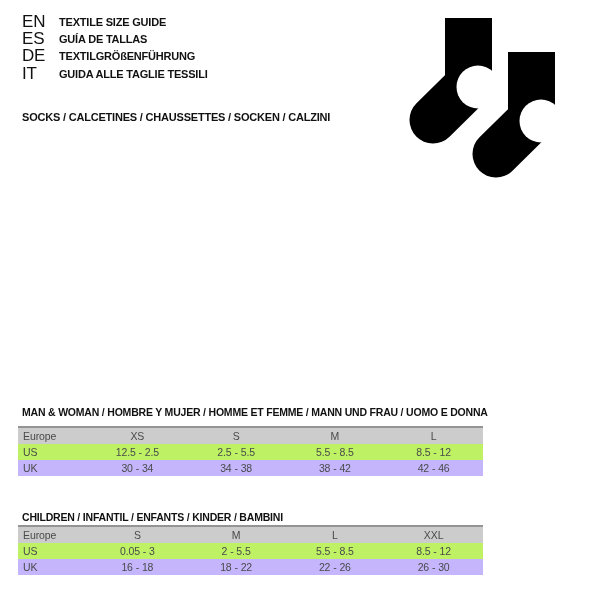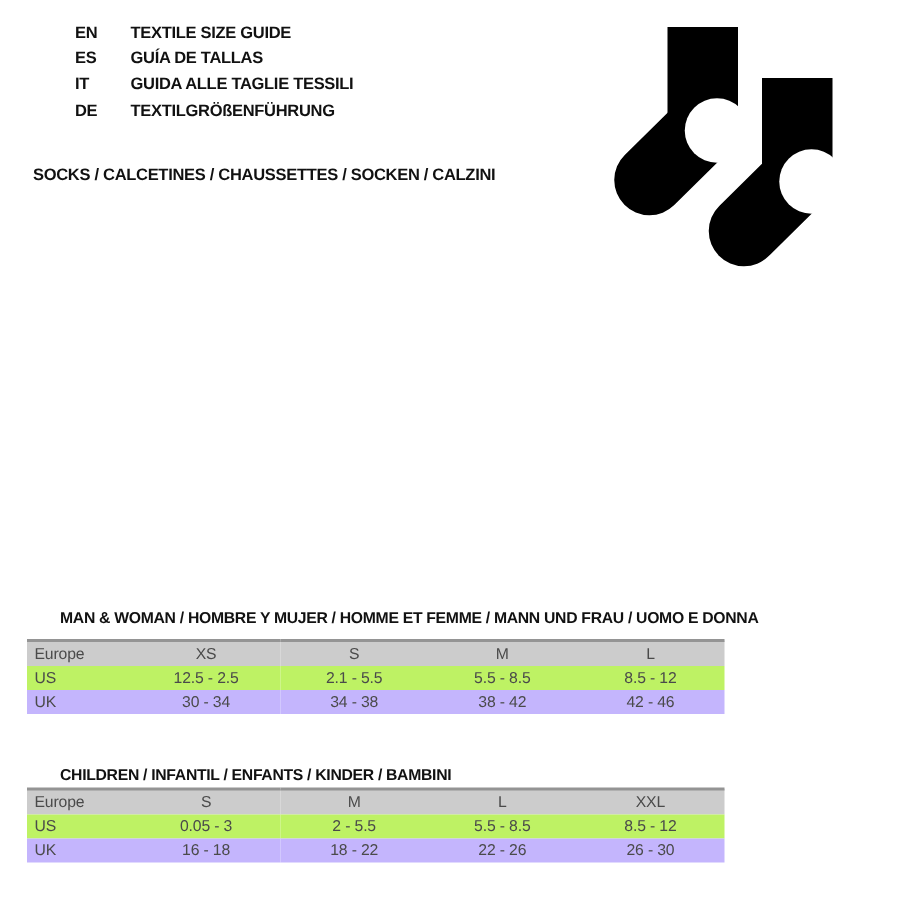--- a/index.html
+++ b/index.html
@@ -22,25 +22,24 @@
     left: 22px;
     top: 13px;
   }
   .lang-row {
     display: flex;
     height: 17.3px;
     align-items: center;
   }
   .lang-code {
     width: 37px;
-    font-size: 11px;
-    font-weight: bold;
-    color: #111111;
-    letter-spacing: -0.2px;
-    margin-left: 28px;
+    font-size: 17px;
+    font-weight: normal;
+    color: #111111;
+    letter-spacing: -0.2px;
   }
   .lang-label {
     font-size: 11px;
     font-weight: bold;
     color: #111111;
     letter-spacing: -0.2px;
     white-space: nowrap;
     text-align: center;
   }
 
@@ -59,21 +58,21 @@
   
   .socks-svg {
     position: absolute;
     left: 405px;
     top: 8px;
   }
 
   
   .table-title {
     position: absolute;
-    left: 40px;
+    left: 22px;
     font-size: 10.5px;
     font-weight: bold;
     color: #111111;
     letter-spacing: -0.2px;
     white-space: nowrap;
   }
   .title-1 { top: 406px; }
   .title-2 { top: 511px; }
 
   .size-table {
@@ -118,26 +117,26 @@
   <div class="lang-list">
     <div class="lang-row">
       <span class="lang-code">EN</span>
       <span class="lang-label">TEXTILE SIZE GUIDE</span>
     </div>
     <div class="lang-row">
       <span class="lang-code">ES</span>
       <span class="lang-label">GUÍA DE TALLAS</span>
     </div>
     <div class="lang-row">
+      <span class="lang-code">DE</span>
+      <span class="lang-label">TEXTILGRÖßENFÜHRUNG</span>
+    </div>
+    <div class="lang-row">
       <span class="lang-code">IT</span>
       <span class="lang-label">GUIDA ALLE TAGLIE TESSILI</span>
-    </div>
-    <div class="lang-row">
-      <span class="lang-code">DE</span>
-      <span class="lang-label">TEXTILGRÖßENFÜHRUNG</span>
     </div>
   </div>
 
   <div class="category">SOCKS / CALCETINES / CHAUSSETTES / SOCKEN / CALZINI</div>
 
   <svg class="socks-svg" width="165" height="182" viewBox="0 0 165 182" xmlns="http://www.w3.org/2000/svg">
 
     <g>
       <rect x="40" y="10" width="47" height="69" fill="#000000"></rect>
       <path d="M63.5 77 L28 112" stroke="#000000" stroke-width="47" stroke-linecap="round" fill="none"></path>
@@ -166,21 +165,21 @@
         <th>XS</th>
         <th>S</th>
         <th>M</th>
         <th>L</th>
       </tr>
     </thead>
     <tbody>
       <tr class="row-even">
         <td>US</td>
         <td>12.5 - 2.5</td>
-        <td>2.1 - 5.5</td>
+        <td>2.5 - 5.5</td>
         <td>5.5 - 8.5</td>
         <td>8.5 - 12</td>
       </tr>
       <tr class="row-odd">
         <td>UK</td>
         <td>30 - 34</td>
         <td>34 - 38</td>
         <td>38 - 42</td>
         <td>42 - 46</td>
       </tr>

